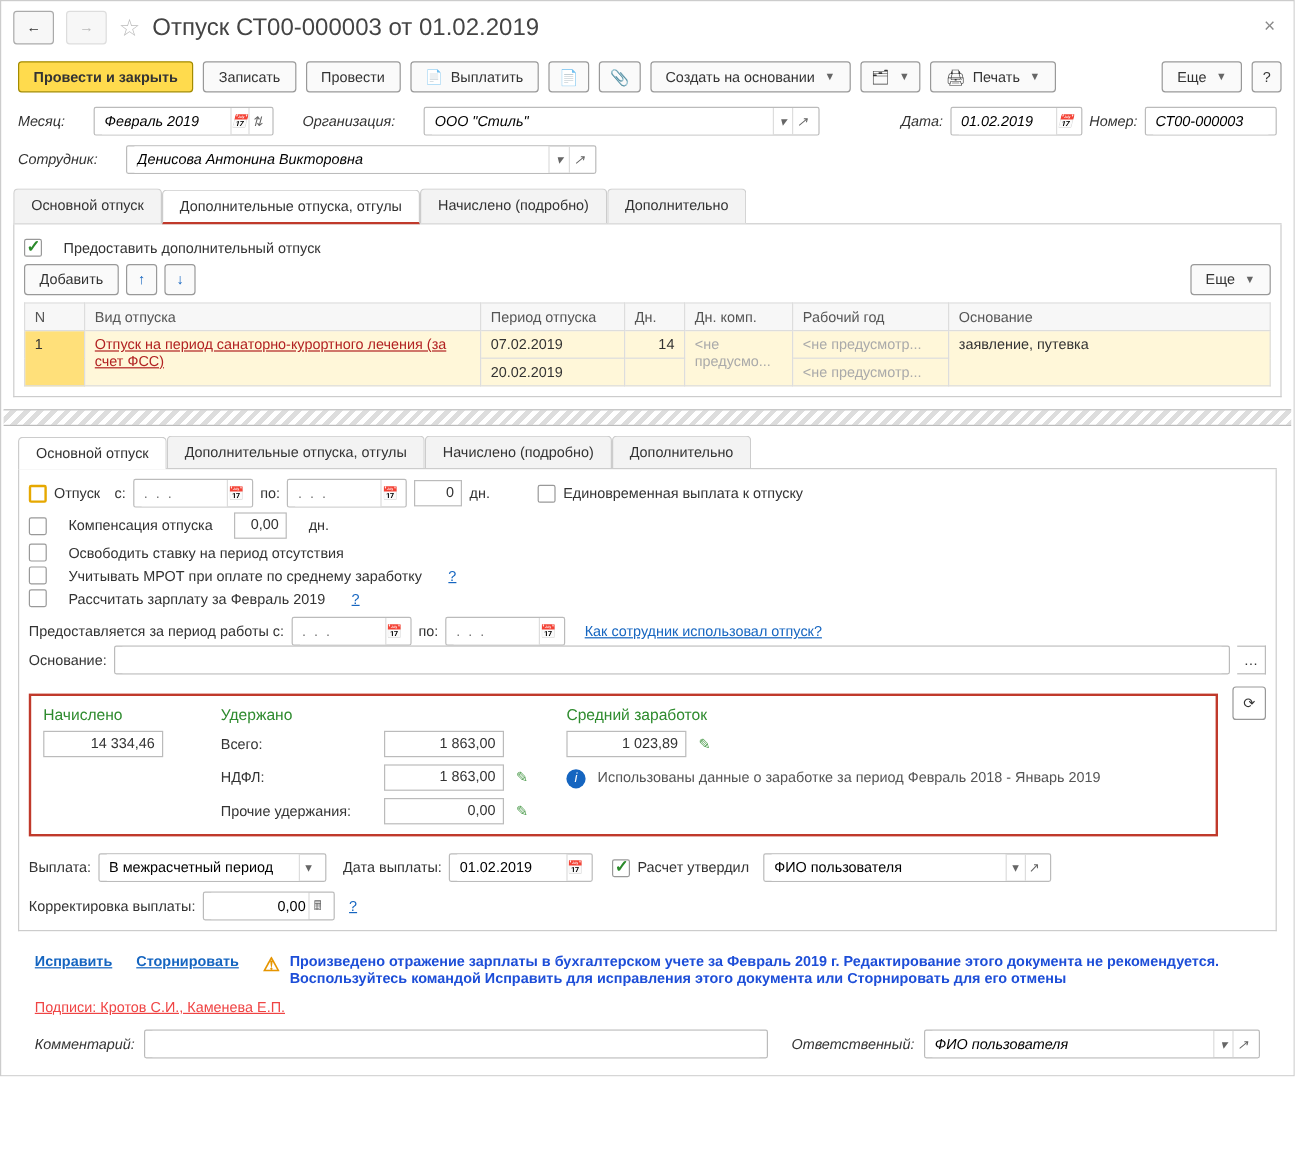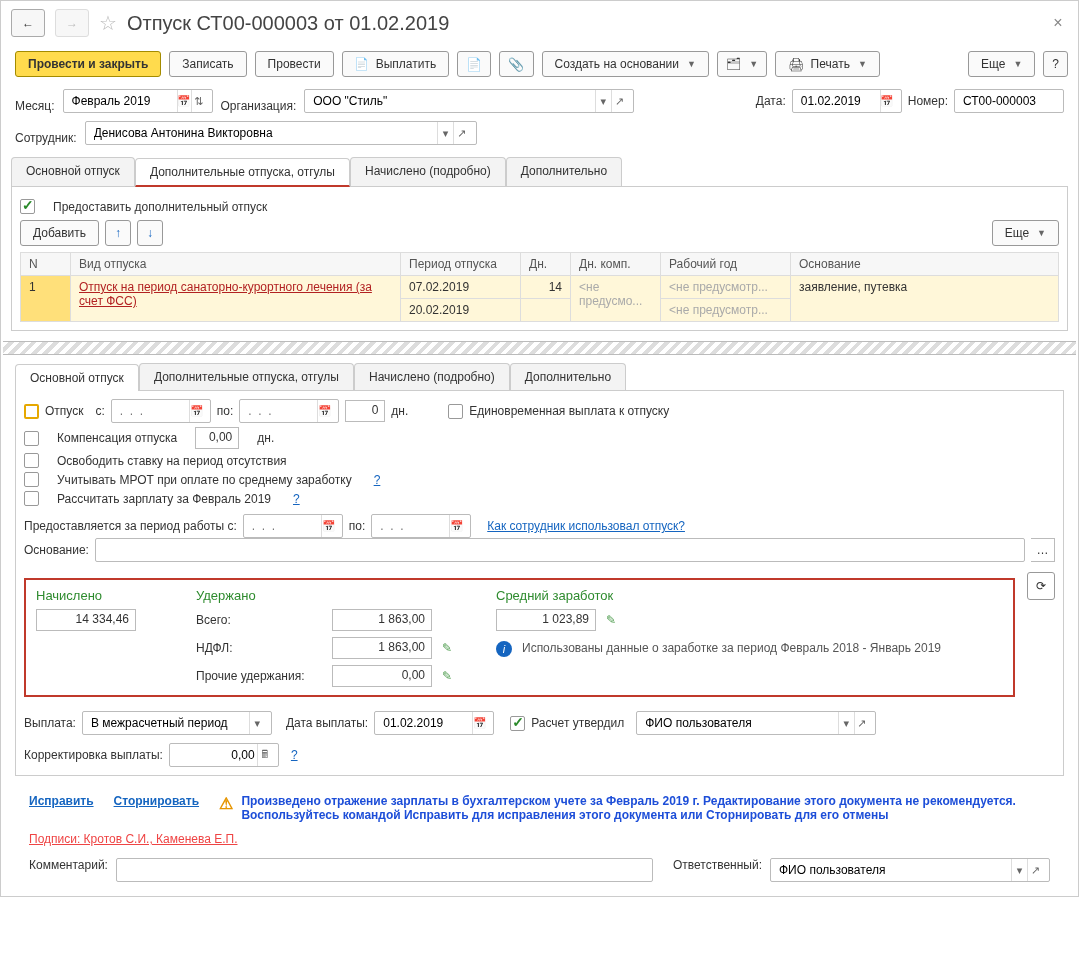--- a/index.html
+++ b/index.html
@@ -38,21 +38,21 @@
   }
   .btn-small { padding:4px 8px; height:26px; }
   .btn-primary { background:#ffdb4d; border-color:#a38b00; font-weight:bold; }
   .drop-arrow { margin-left:2px; font-size:9px; color:#666; }
   .icon-printer::before { content:"🖨"; font-size:13px; }
   .icon-sheet::before { content:"📄"; font-size:13px; }
   .icon-clip::before { content:"📎"; font-size:13px; }
   .icon-pay::before { content:"📄"; color:#4a90d9; }
   .icon-sheets::before { content:"🗂"; }
   .toolbar-right { margin-left:auto; display:flex; gap:8px; }
-  .field-row { display:flex; align-items:flex-end; gap:8px; padding:2px 14px 6px 14px; }
+  .field-row { display:flex; align-items:center; gap:24px; padding:2px 14px 6px 14px;font-style:italic; }
   .label { color:#333; }
   .input {
     border:1px solid #bbb; background:#fff; border-radius:2px; height:24px;
     display:inline-flex; align-items:center; padding:0 6px;
   }
   .input-text { border:none; outline:none; width:100%; font:inherit; height:22px; }
   .input-btn {
     width:18px; text-align:center; border-left:1px solid #ddd;
     height:100%; display:inline-flex; align-items:center; justify-content:center;
     cursor:pointer; color:#666; font-size:11px;
@@ -90,31 +90,31 @@
   .torn-divider {
     height:14px; margin:0 2px;
     background: repeating-linear-gradient(135deg,#fff,#fff 4px,#ddd 4px,#ddd 8px);
     border-top:1px solid #bbb; border-bottom:1px solid #bbb;
   }
   .section2 { padding:2px 14px; }
   .link { color:#1565c0; text-decoration:underline; cursor:pointer; }
   .green-link { color:#ef4444; text-decoration:underline; cursor:pointer; }
   .red-box {
     border:2px solid #c0392b; padding:8px 10px; margin:6px 0;
-    display:flex; gap:40px;
+    display:flex; gap:28px;
   }
   .calc-col h4 { margin:0 0 6px 0; color:#2e8b2e; font-weight:normal; font-size:13px; }
   .num-input { border:1px solid #bbb; text-align:right; padding:2px 6px; height:22px; display:inline-block; min-width:100px; }
   .pencil { color:#4a9a4a; font-size:12px; cursor:pointer; margin-left:4px; }
   .info-i {
     display:inline-flex; width:16px; height:16px; background:#1565c0; color:#fff;
     border-radius:50%; align-items:center; justify-content:center; font-style:italic;
     font-size:11px; margin-right:4px;
   }
-  .footer-row { display:flex; gap:8px; padding:4px 14px; }
+  .footer-row { display:flex; align-items:center; gap:8px; padding:4px 14px;font-style:italic; }
   .warning-row { display:flex; gap:8px; padding:8px 14px; align-items:flex-start;font-weight:bold; }
   .warn-icon { color:#e69500; font-size:16px; }
   .action-link { color:#1565c0; text-decoration:underline; cursor:pointer; margin-right:12px; }
   .section2 .tabs, .section2 .tab-content{ margin-left:0; margin-right:0; }
   .muted-input { color:#aaa; }
   .refresh-btn{
     width:28px; height:28px; border:1px solid #999; border-radius:3px;
     display:inline-flex; align-items:center; justify-content:center; cursor:pointer;
   }
   .ellipsis-btn{

